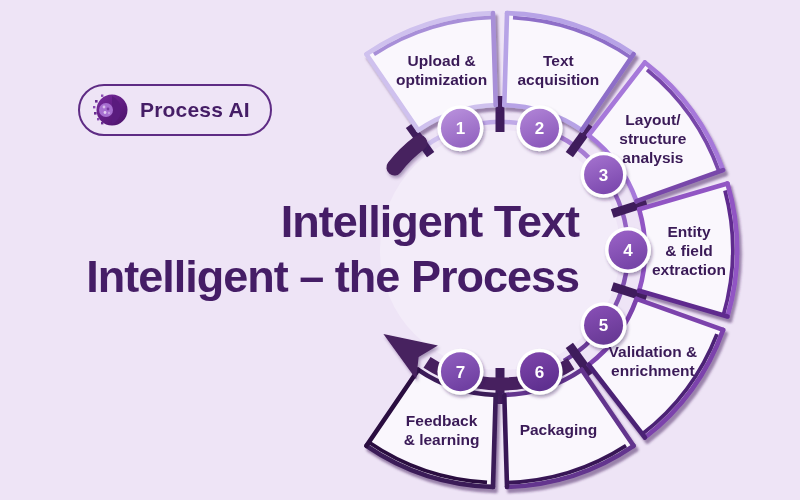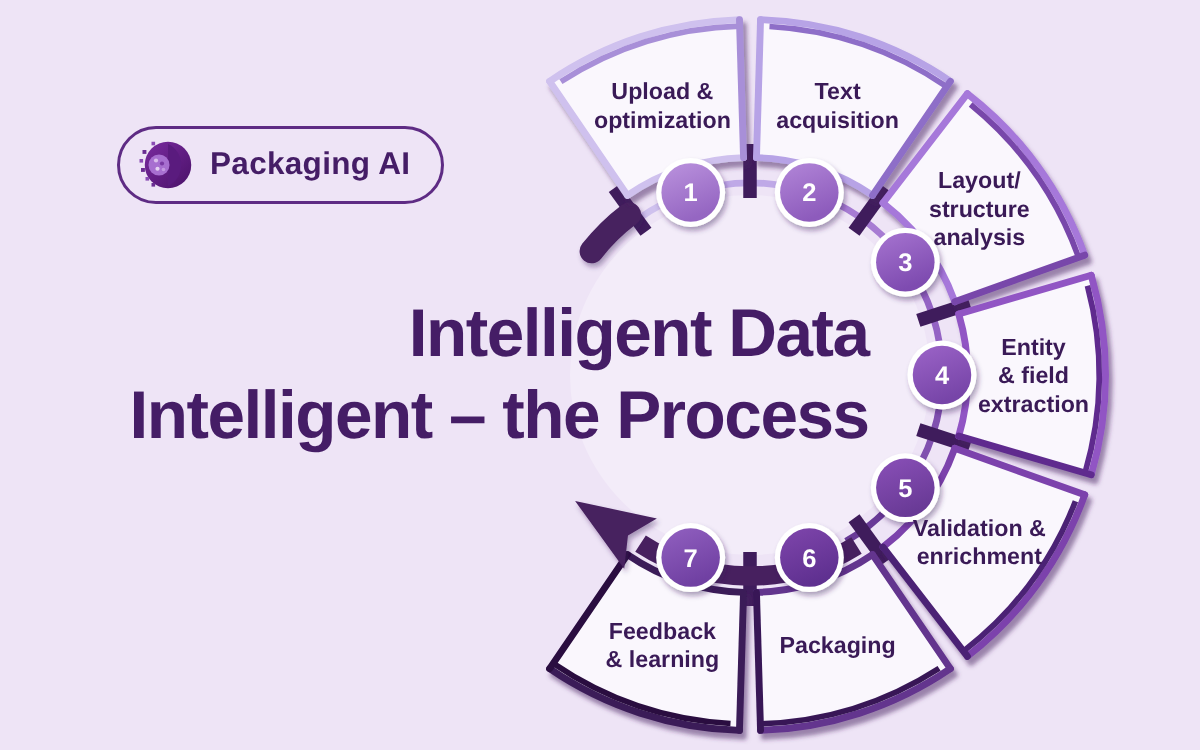--- a/index.html
+++ b/index.html
@@ -199,21 +199,21 @@
       <circle cx="16" cy="18" r="1.4" fill="#7a3aa4"></circle>
       <circle cx="13" cy="21.5" r="1.4" fill="#e4d0f2"></circle>
       <circle cx="17" cy="22" r="1.2" fill="#c49ae2"></circle>
       <rect x="3" y="9" width="2.6" height="2.6" fill="#6a2d92"></rect>
       <rect x="1" y="15" width="2.4" height="2.4" fill="#8a4cb4"></rect>
       <rect x="2" y="21" width="2.6" height="2.6" fill="#6a2d92"></rect>
       <rect x="5" y="27" width="2.4" height="2.4" fill="#8a4cb4"></rect>
       <rect x="9" y="31" width="2.4" height="2.4" fill="#6a2d92"></rect>
       <rect x="9" y="3.5" width="2.4" height="2.4" fill="#8a4cb4"></rect>
     </svg>
-    <span class="logo-text" style="color: rgb(69, 29, 102);">Packaging AI</span>
+    <span class="logo-text" style="color: rgb(69, 29, 102);">Process AI</span>
   </div>
 
   <div class="title" style="color: rgb(69, 29, 102);">
-    <div>Intelligent Data</div>
+    <div>Intelligent Text</div>
     <div>Intelligent – the Process</div>
   </div>
 
 </div>
 
 </body></html>

